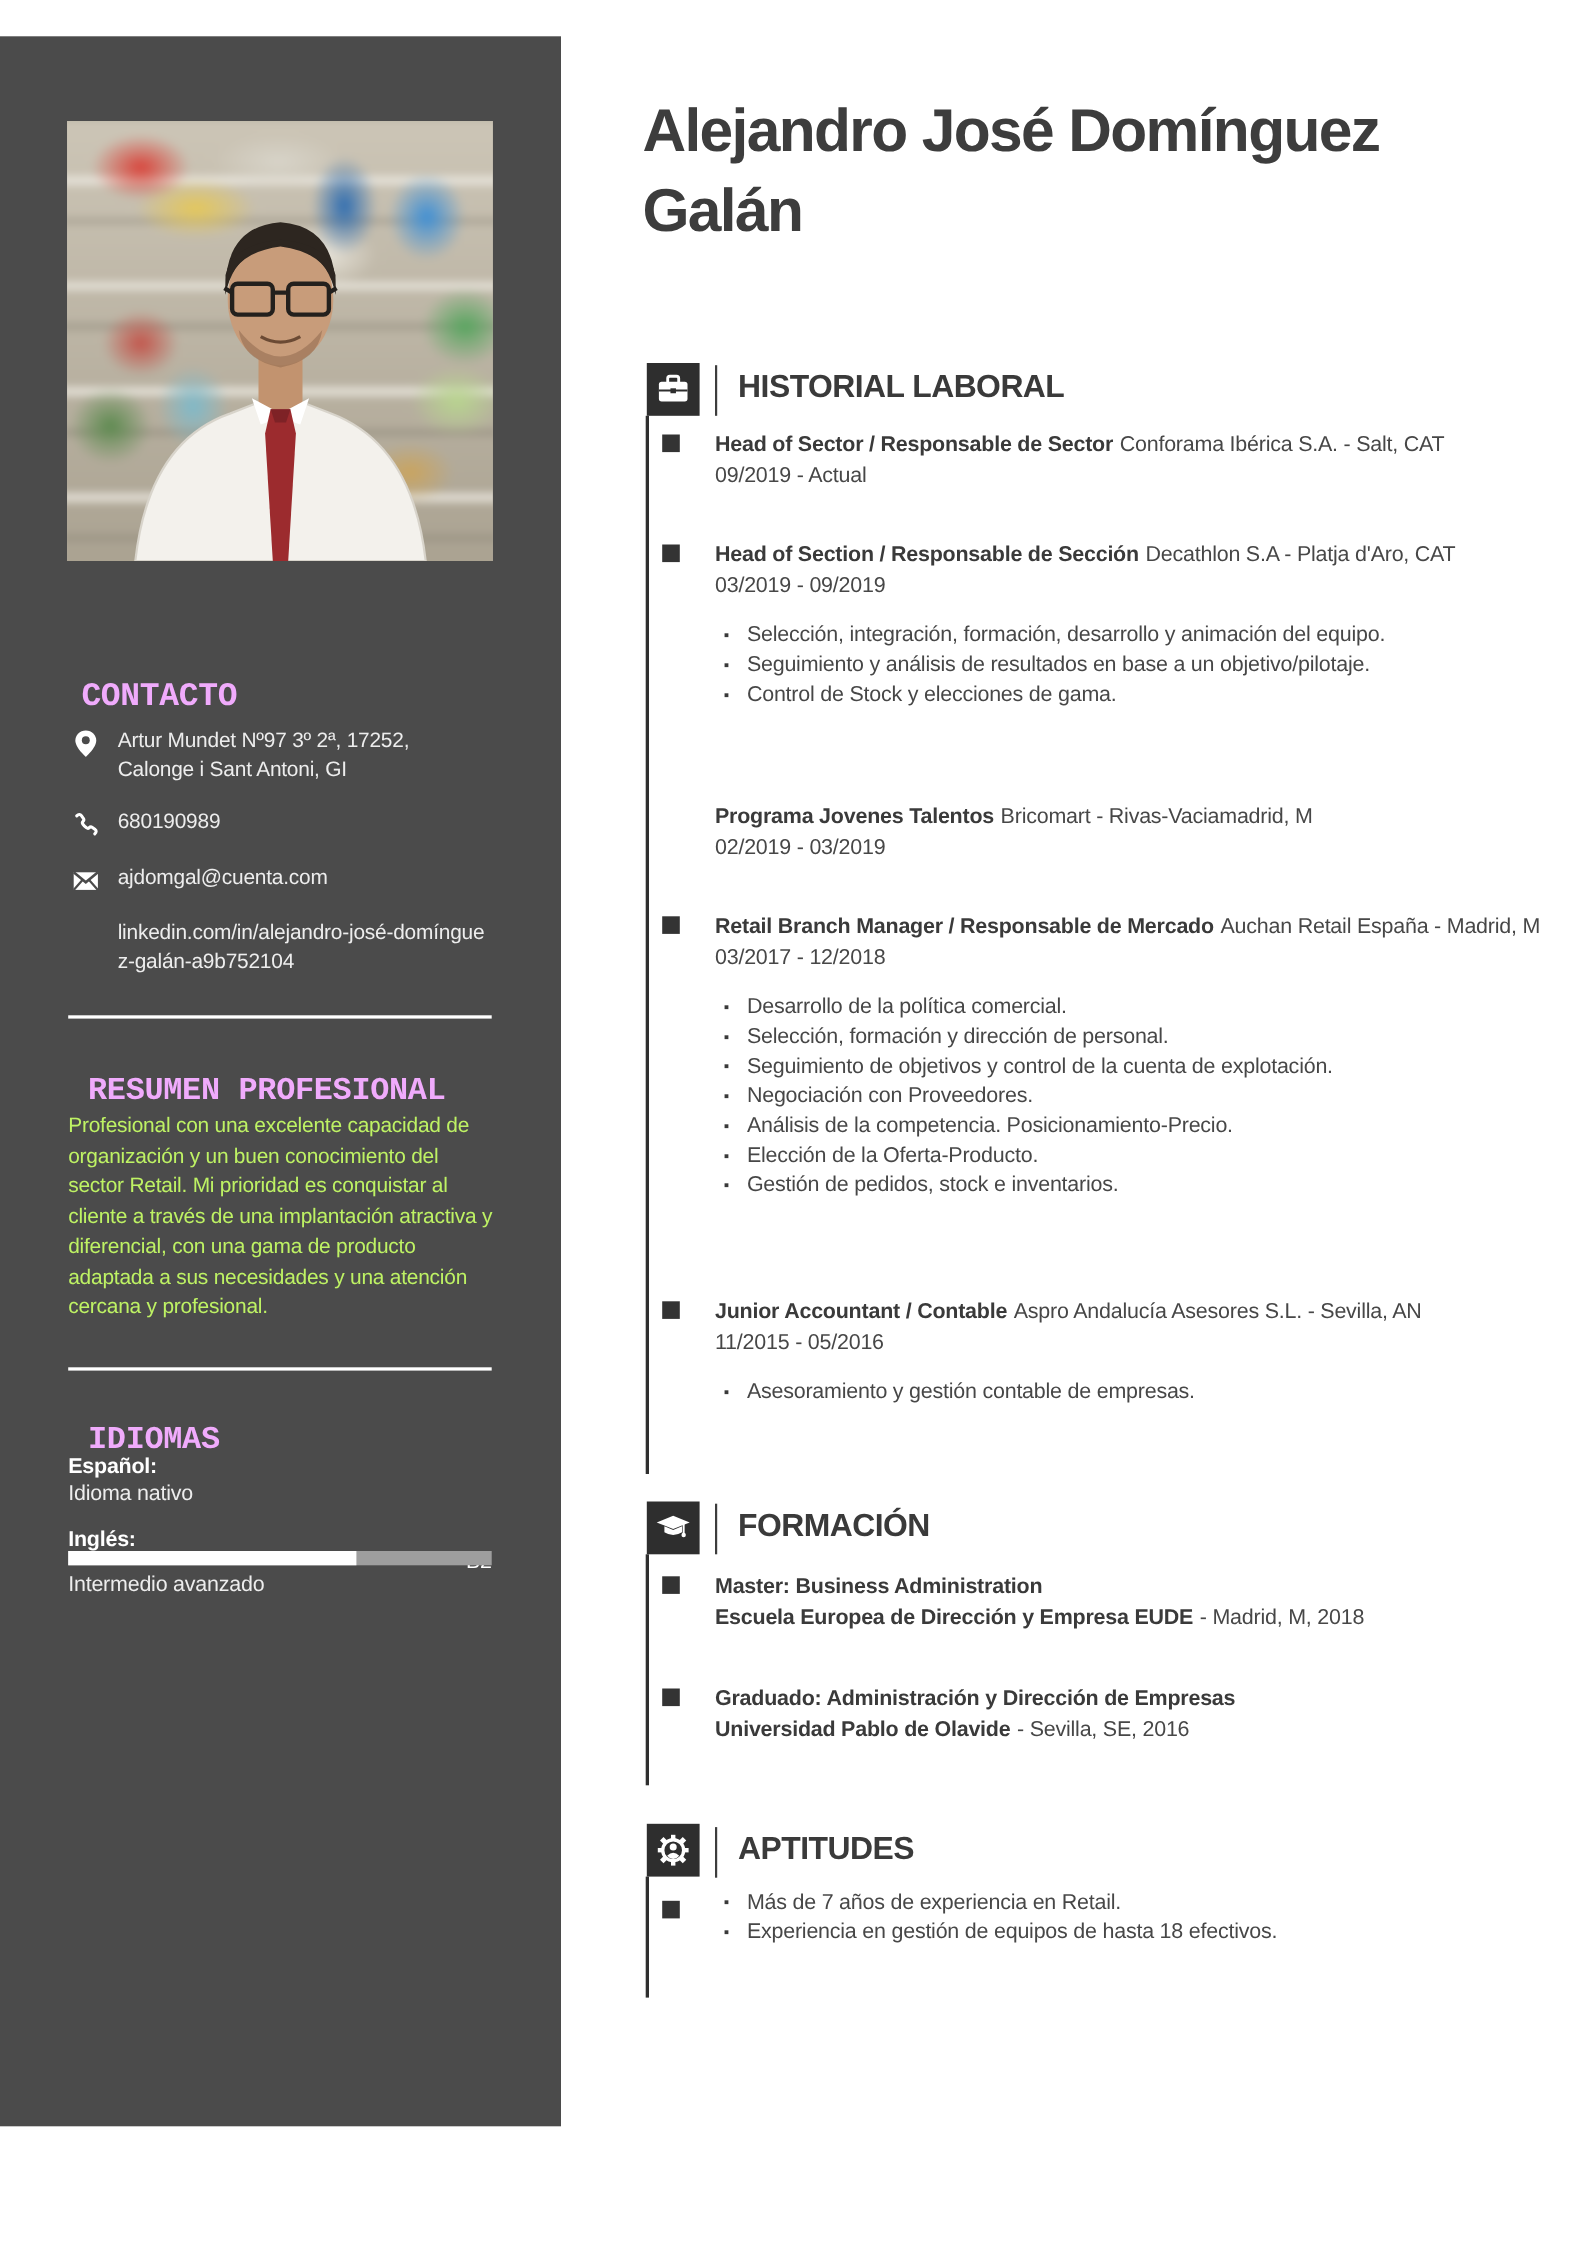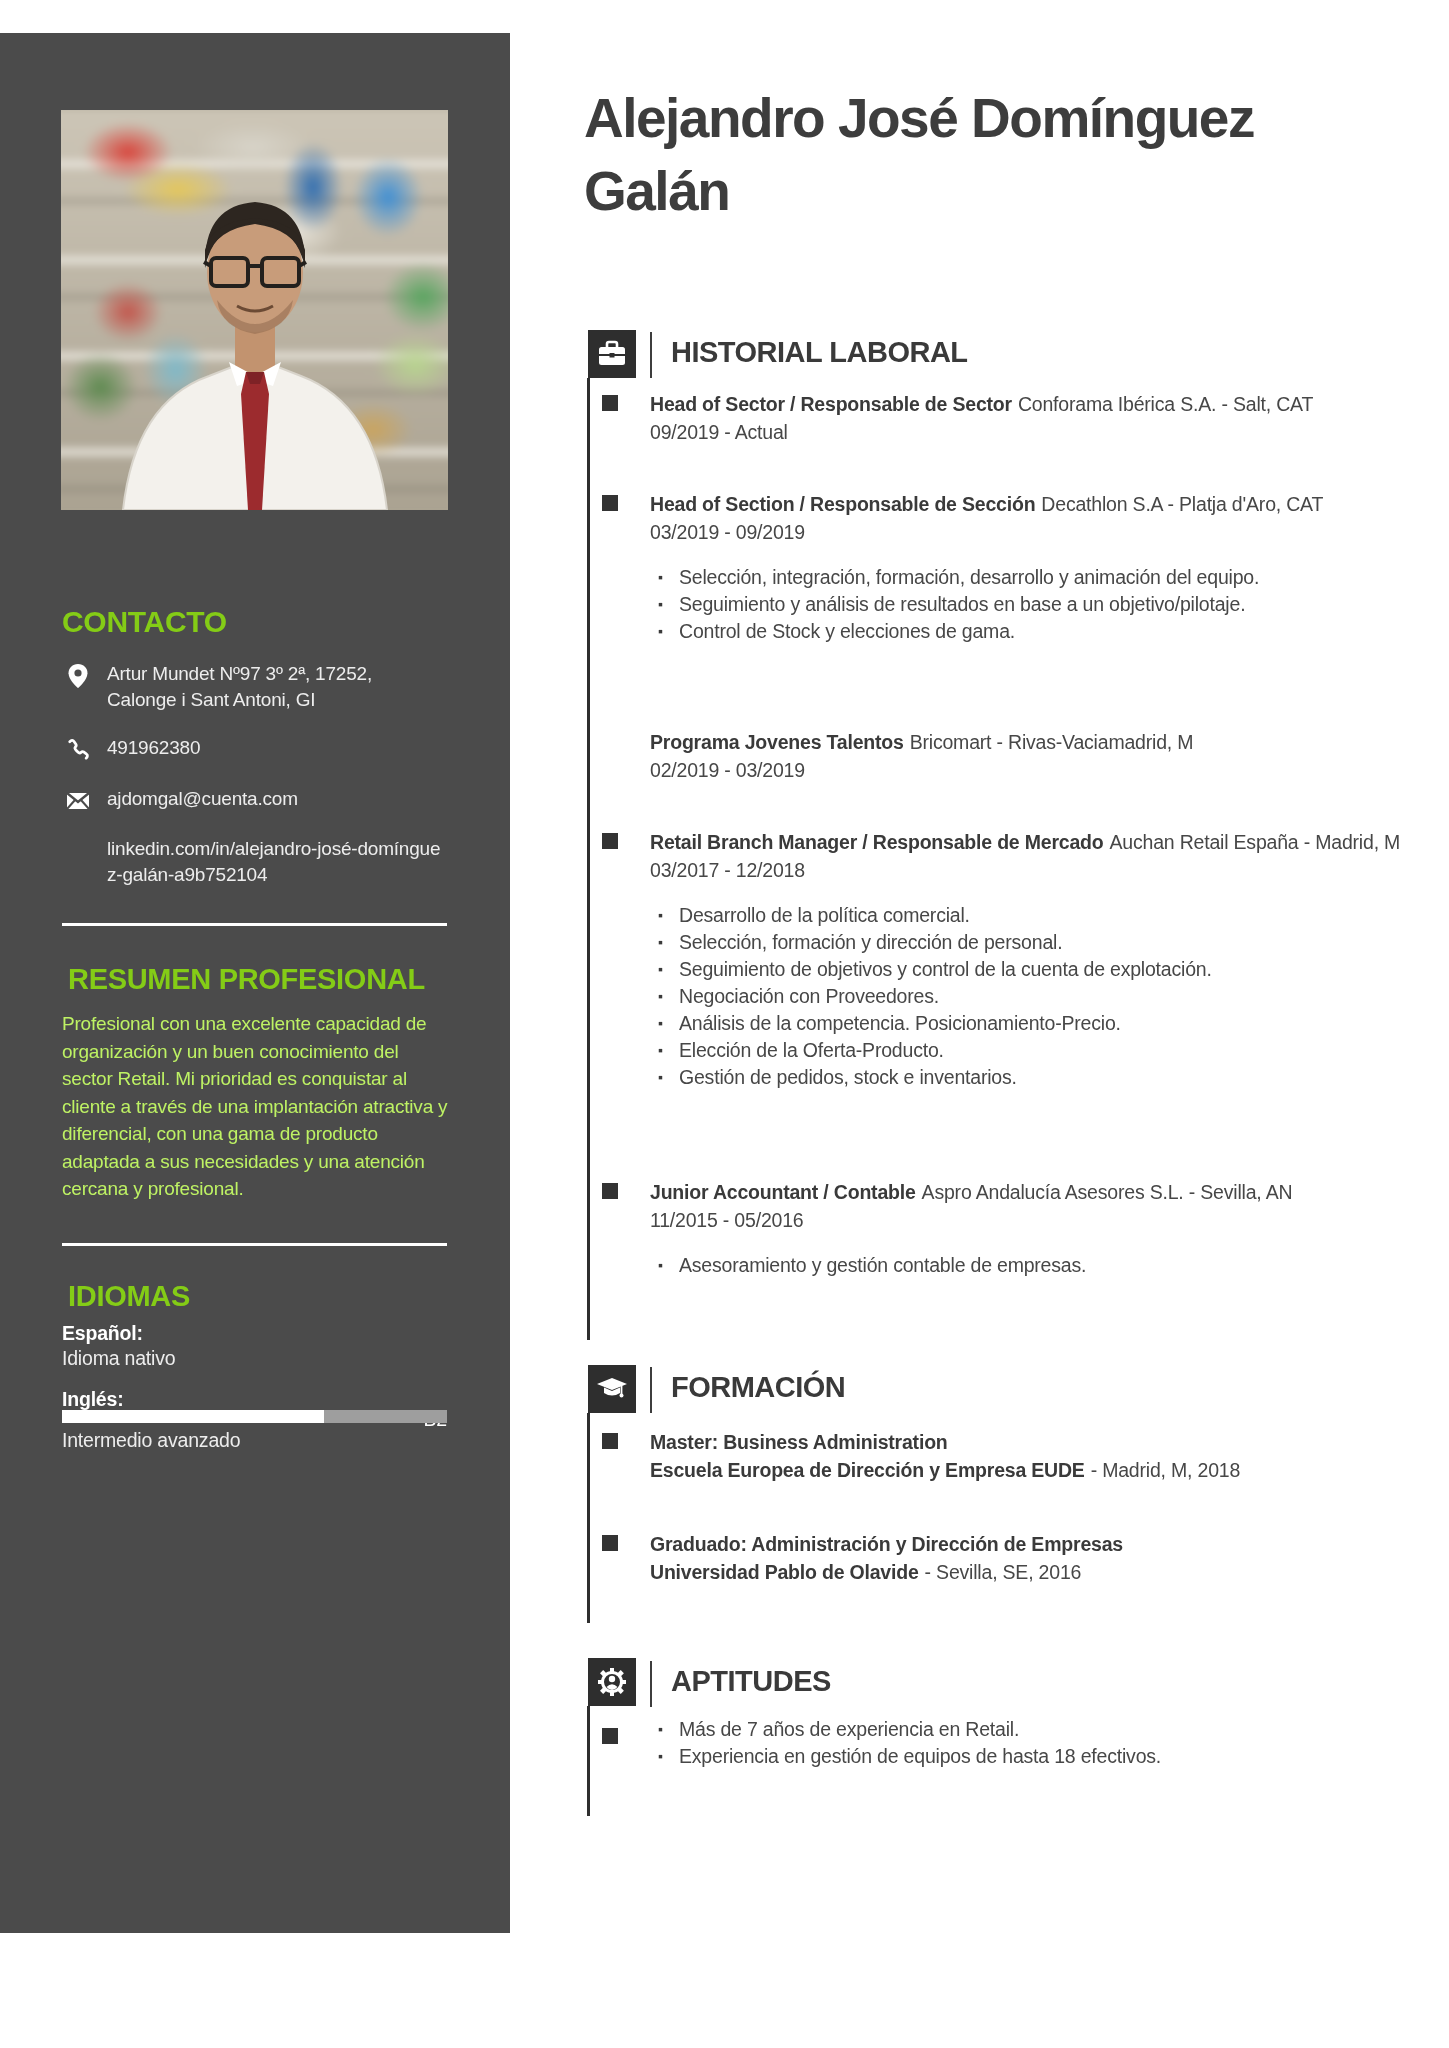--- a/index.html
+++ b/index.html
@@ -23,21 +23,21 @@
       radial-gradient(closest-side,#e8e4da,transparent),
       radial-gradient(closest-side,#5d8a4f,transparent),
       radial-gradient(closest-side,#caa45e,transparent),
       repeating-linear-gradient(180deg,rgba(120,115,102,.35) 0 6px,transparent 6px 58px,rgba(235,232,224,.85) 58px 66px,transparent 66px 96px),
       linear-gradient(#cdc6b7,#aaa291);
     background-repeat:no-repeat;
     background-size:90px 60px,70px 80px,80px 70px,110px 55px,60px 90px,85px 65px,120px 50px,70px 60px,65px 75px,100px 60px,75px 70px,80px 55px,auto,auto;
     background-position:30px 20px,300px 55px,330px 160px,70px 60px,230px 40px,320px 230px,140px 20px,40px 180px,90px 230px,190px 100px,10px 250px,280px 300px,0 0,0 0;}
   .person{position:absolute;left:0;top:0;filter:blur(.5px);}
 
-  .side-h{position:absolute;margin:0;color:#84cc16;font-size:30px;font-weight:bold;letter-spacing:-.3px;}
+  .side-h{position:absolute;margin:12px;color:#f0abfc;font-size:30px;font-weight:bold;letter-spacing:-.3px;font-family:Liberation Mono, monospace;}
   .contact-row{position:absolute;left:64px;width:380px;color:#ededed;font-size:19px;line-height:26px;letter-spacing:-.2px;}
   .contact-row .c-icon{position:absolute;left:0;top:1px;width:28px;height:28px;}
   .contact-row .c-text{display:block;margin-left:43px;width:337px;}
   .break-all .c-text{word-break:break-all;}
   .side-divider{position:absolute;left:62px;width:385px;height:3px;background:#ffffff;}
   .side-par{position:absolute;left:62px;width:390px;margin:0;color:#bef264;font-size:19px;line-height:27.5px;letter-spacing:-.2px;}
   .lang-label{position:absolute;left:62px;color:#ffffff;font-size:19.5px;font-weight:bold;letter-spacing:-.2px;}
   .lang-value{position:absolute;left:62px;color:#ededed;font-size:19.5px;letter-spacing:-.2px;}
   .lang-badge{position:absolute;right:63px;color:#ffffff;font-size:19.5px;letter-spacing:-.2px;margin-top:20px;}
   .lang-bar{position:absolute;left:62px;width:385px;height:13px;background:#9e9e9e;}
@@ -114,21 +114,21 @@
       </span>
       <span class="c-text">Artur Mundet Nº97 3º 2ª, 17252, Calonge i Sant Antoni, GI</span>
     </div>
 
     <div class="contact-row" style="top:702px">
       <span class="c-icon">
         <svg width="28" height="28" viewBox="0 0 28 28">
           <path d="M5 5 C7 3 9 3 10 4.5 L12.5 8 C13.3 9.2 12.8 10.4 11.8 11.4 C11 12.2 11 13 11.8 14.2 C12.8 15.7 14.3 17.2 15.8 18.2 C17 19 17.8 19 18.6 18.2 C19.6 17.2 20.8 16.7 22 17.5 L25.5 20 C27 21 27 23 25 25" fill="none" stroke="#ffffff" stroke-width="3.4" stroke-linecap="round" transform="scale(0.82) translate(2,2)"></path>
         </svg>
       </span>
-      <span class="c-text">491962380</span>
+      <span class="c-text">680190989</span>
     </div>
 
     <div class="contact-row" style="top:753px">
       <span class="c-icon">
         <svg width="28" height="28" viewBox="0 0 28 28">
           <rect x="3" y="6" width="22" height="16" fill="#ffffff"></rect>
           <path d="M3 6 L14 15 L25 6" fill="none" stroke="#4b4b4b" stroke-width="2.4"></path>
           <path d="M3 22 L11 13 M25 22 L17 13" fill="none" stroke="#4b4b4b" stroke-width="2"></path>
         </svg>
       </span>

